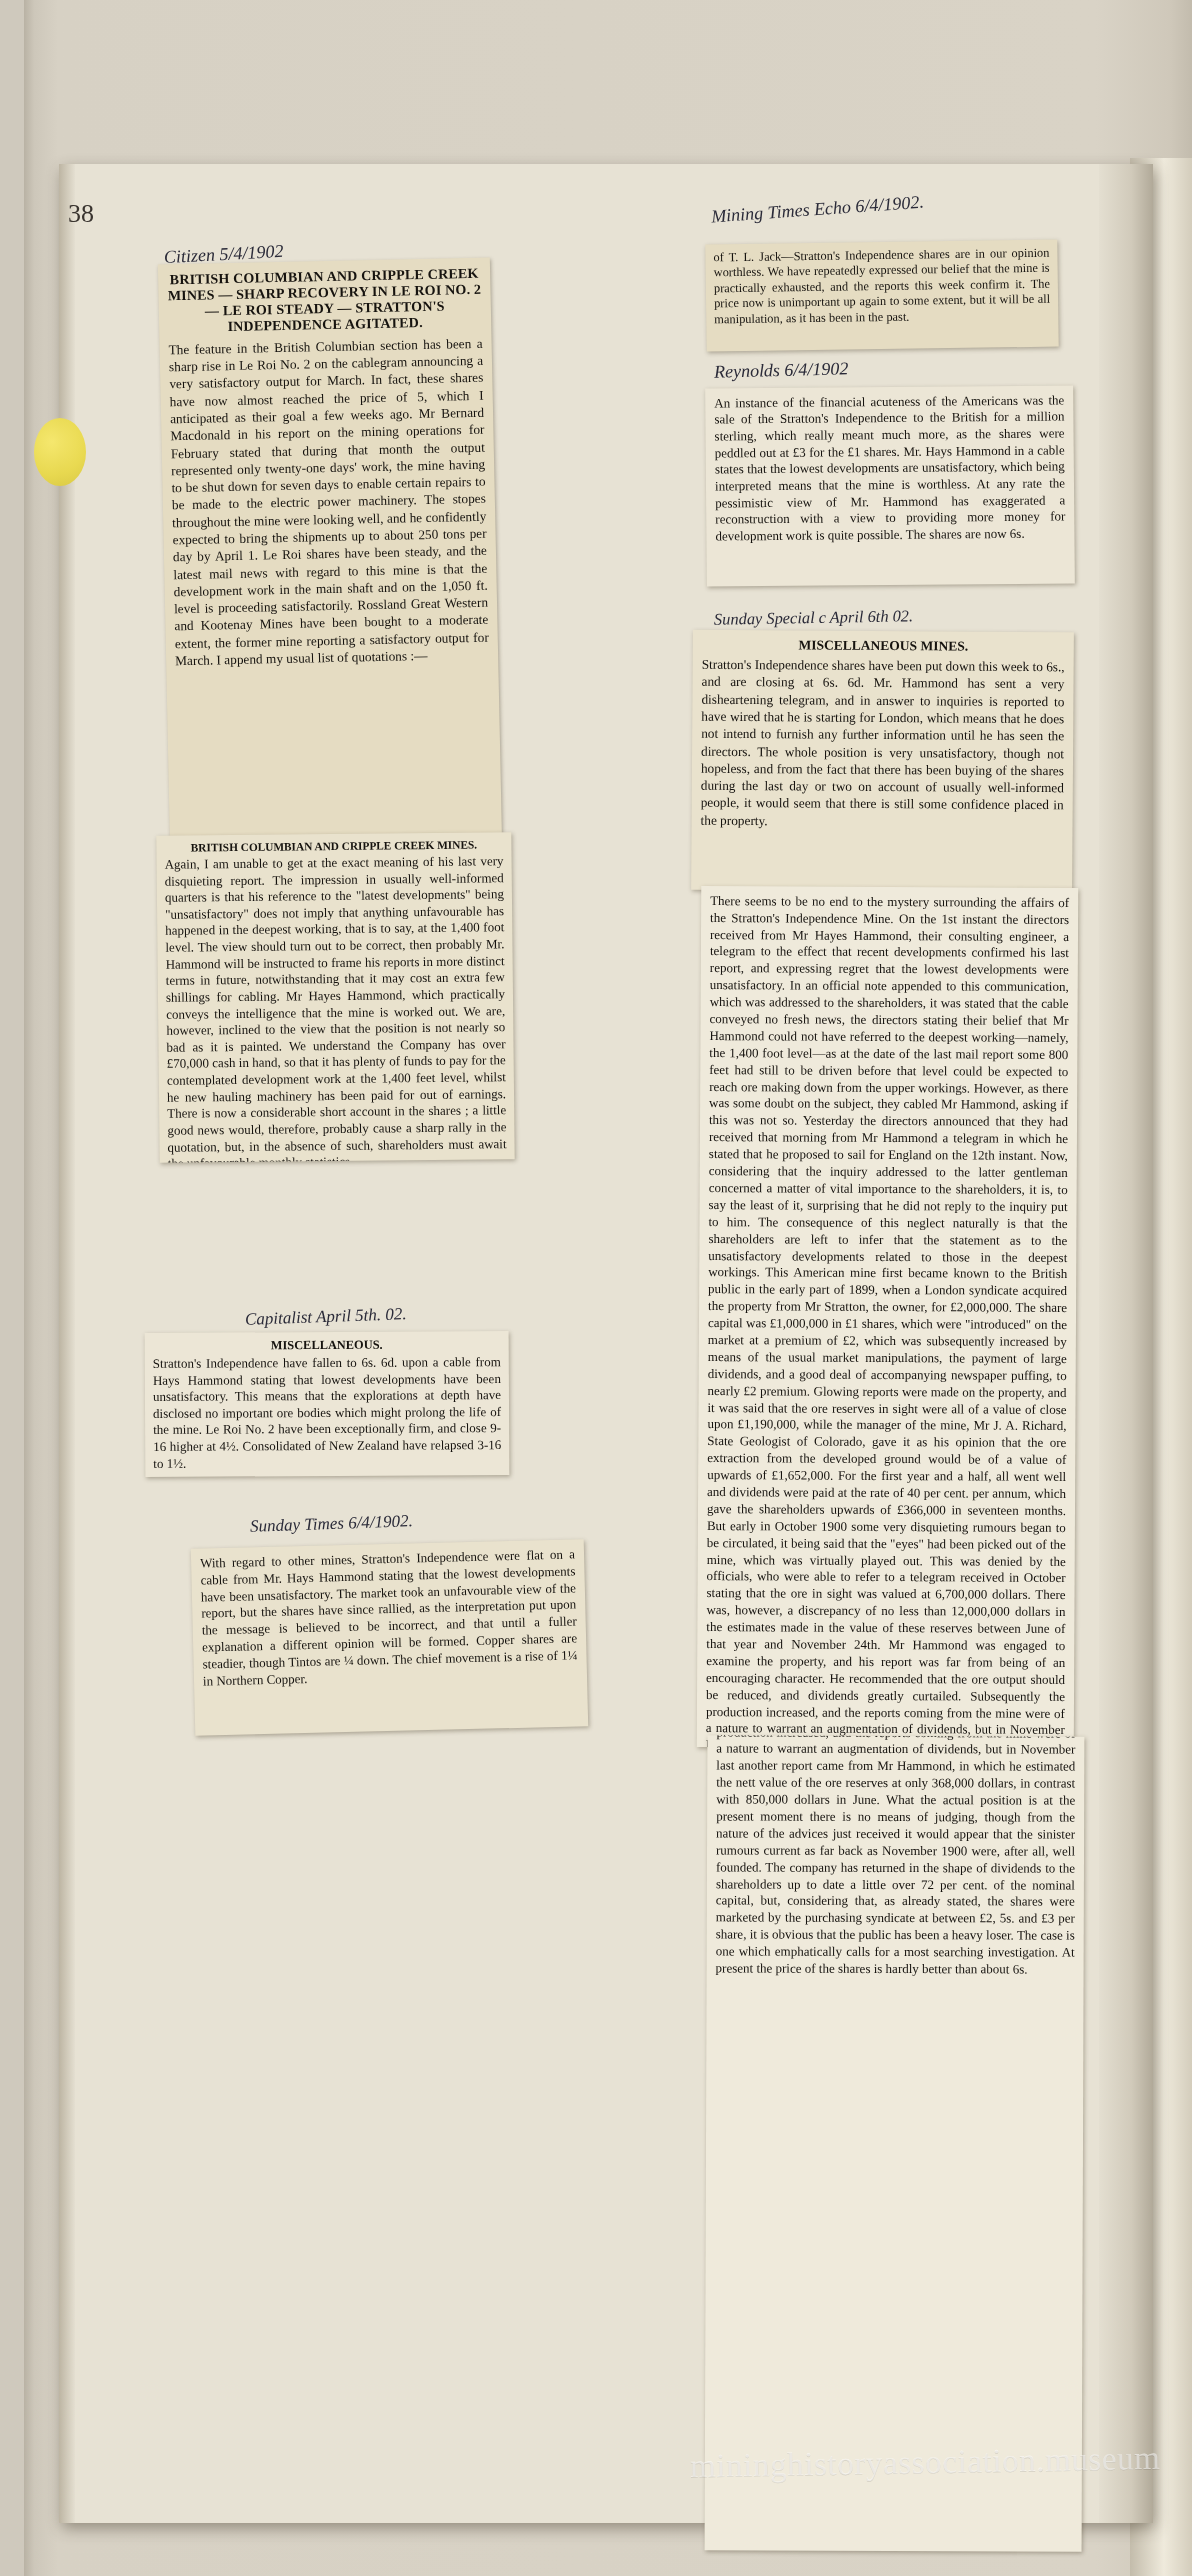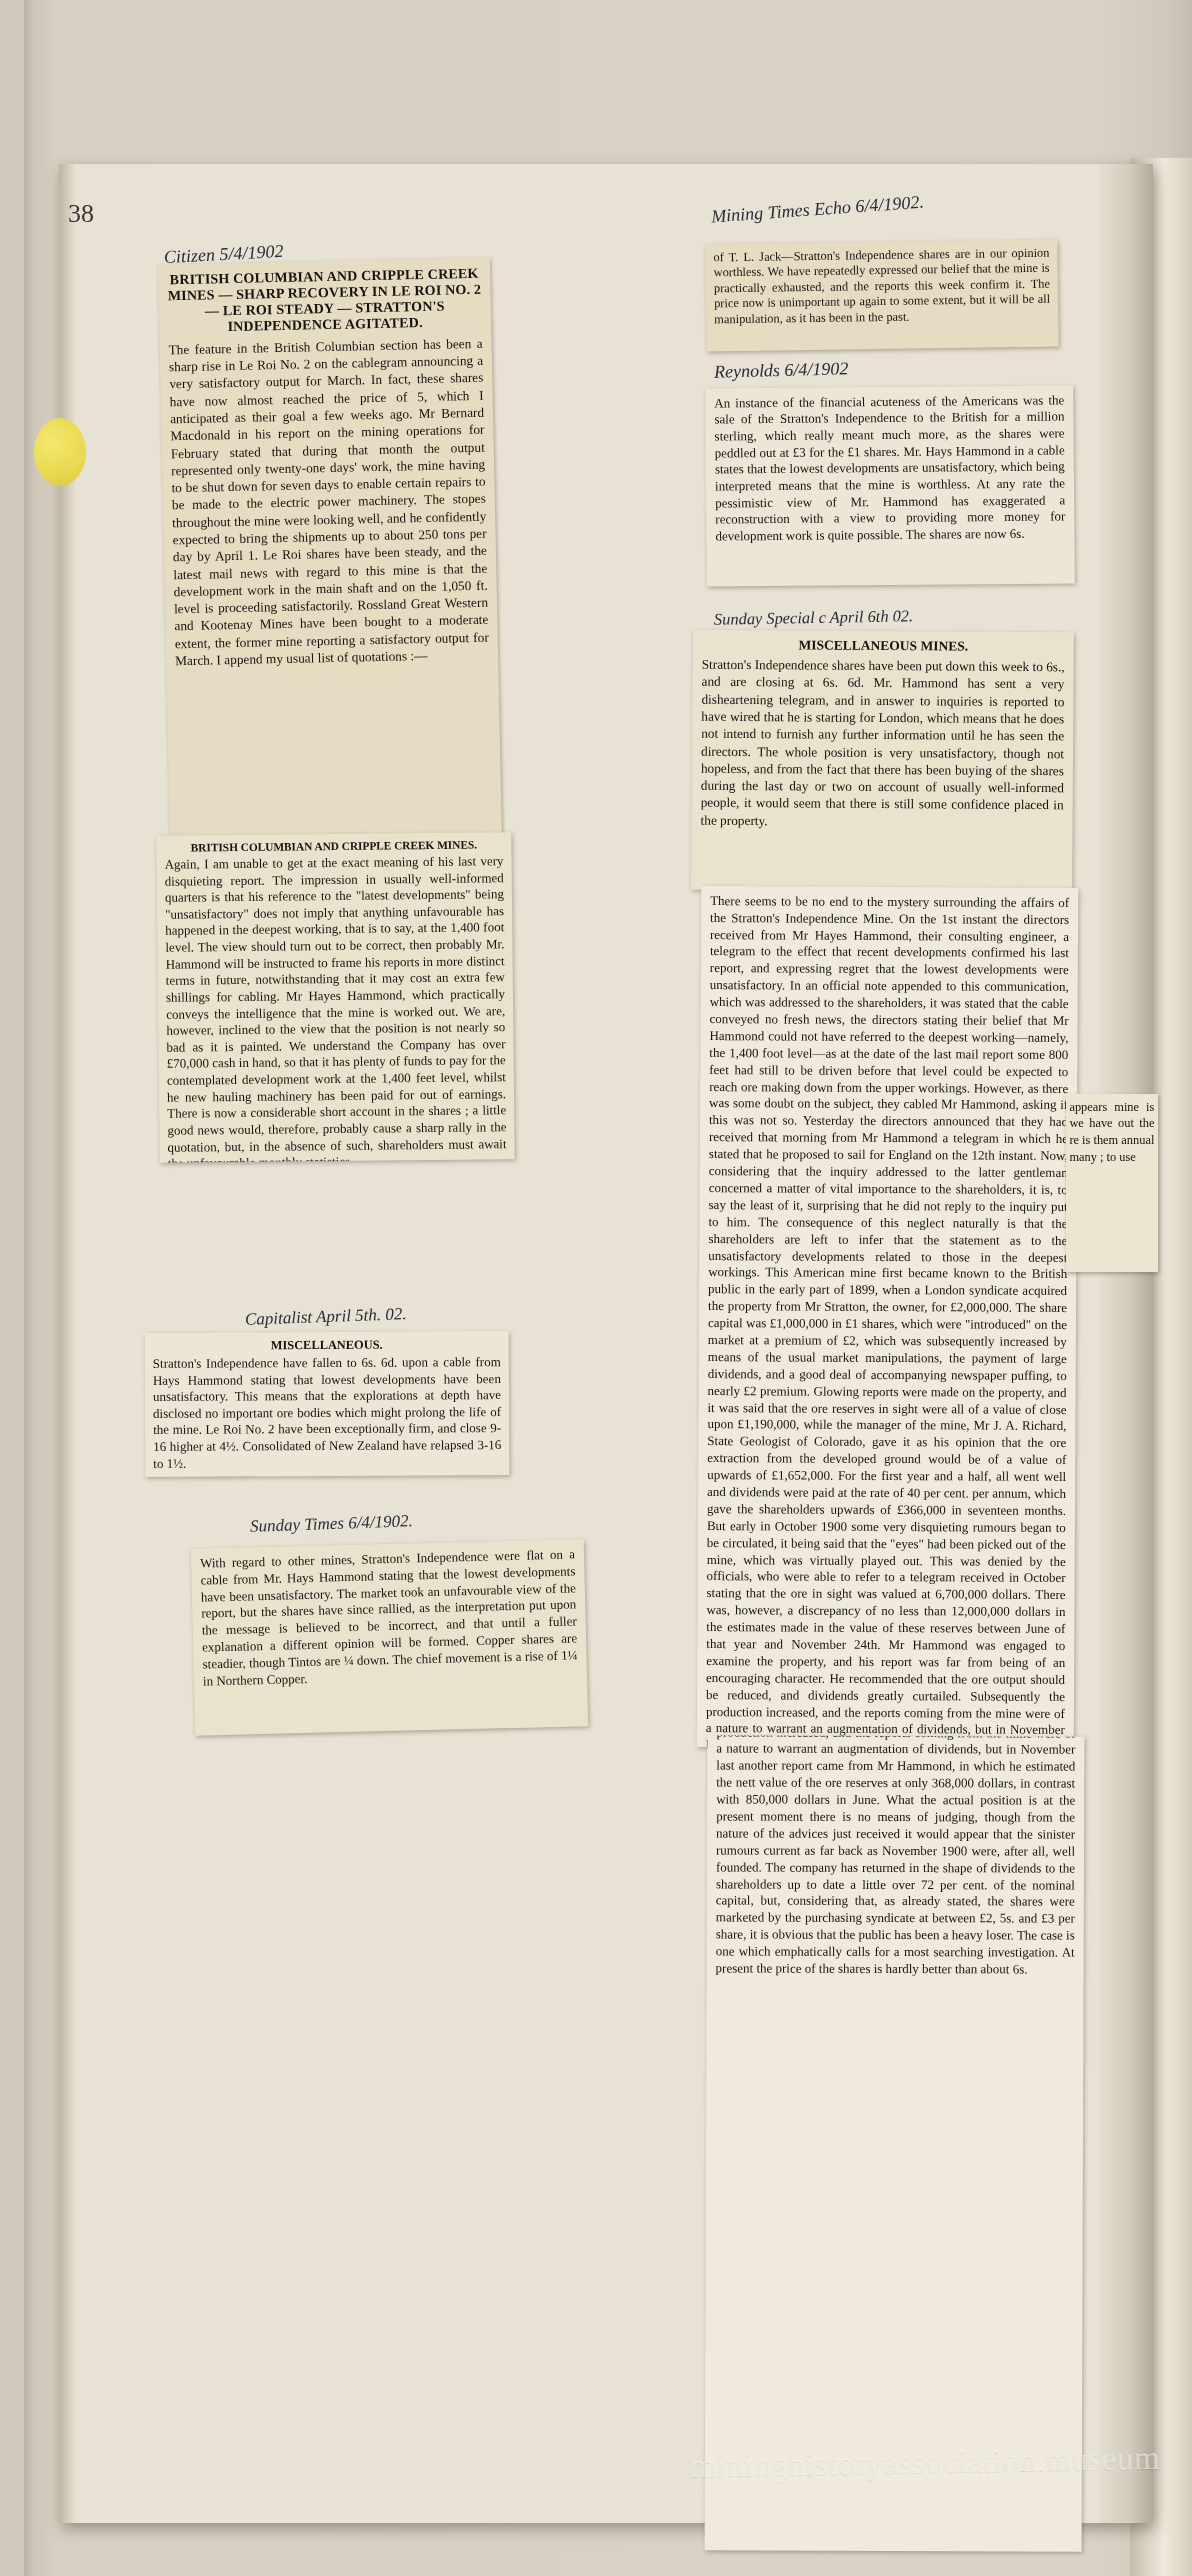--- a/index.html
+++ b/index.html
@@ -140,20 +140,17 @@
   </div>
 
   <div class="clip" style="left:675px;top:887px;width:359px;height:847px;padding:6.8px 9px;transform:rotate(0.3deg);">
     <p style="font-size:13px;line-height:1.3;">There seems to be no end to the mystery surrounding the affairs of the Stratton's Independence Mine. On the 1st instant the directors received from Mr Hayes Hammond, their consulting engineer, a telegram to the effect that recent developments confirmed his last report, and expressing regret that the lowest developments were unsatisfactory. In an official note appended to this communication, which was addressed to the shareholders, it was stated that the cable conveyed no fresh news, the directors stating their belief that Mr Hammond could not have referred to the deepest working—namely, the 1,400 foot level—as at the date of the last mail report some 800 feet had still to be driven before that level could be expected to reach ore making down from the upper workings. However, as there was some doubt on the subject, they cabled Mr Hammond, asking if this was not so. Yesterday the directors announced that they had received that morning from Mr Hammond a telegram in which he stated that he proposed to sail for England on the 12th instant. Now, considering that the inquiry addressed to the latter gentleman concerned a matter of vital importance to the shareholders, it is, to say the least of it, surprising that he did not reply to the inquiry put to him. The consequence of this neglect naturally is that the shareholders are left to infer that the statement as to the unsatisfactory developments related to those in the deepest workings. This American mine first became known to the British public in the early part of 1899, when a London syndicate acquired the property from Mr Stratton, the owner, for £2,000,000. The share capital was £1,000,000 in £1 shares, which were "introduced" on the market at a premium of £2, which was subsequently increased by means of the usual market manipulations, the payment of large dividends, and a good deal of accompanying newspaper puffing, to nearly £2 premium. Glowing reports were made on the property, and it was said that the ore reserves in sight were all of a value of close upon £1,190,000, while the manager of the mine, Mr J. A. Richard, State Geologist of Colorado, gave it as his opinion that the ore extraction from the developed ground would be of a value of upwards of £1,652,000. For the first year and a half, all went well and dividends were paid at the rate of 40 per cent. per annum, which gave the shareholders upwards of £366,000 in seventeen months. But early in October 1900 some very disquieting rumours began to be circulated, it being said that the "eyes" had been picked out of the mine, which was virtually played out. This was denied by the officials, who were able to refer to a telegram received in October stating that the ore in sight was valued at 6,700,000 dollars. There was, however, a discrepancy of no less than 12,000,000 dollars in the estimates made in the value of these reserves between June of that year and November 24th. Mr Hammond was engaged to examine the property, and his report was far from being of an encouraging character. He recommended that the ore output should be reduced, and dividends greatly curtailed. Subsequently the production increased, and the reports coming from the mine were of a nature to warrant an augmentation of dividends, but in November last another report came from Mr Hammond, in which he estimated the nett value of the ore reserves at only 368,000 dollars, in contrast with 850,000 dollars in June. What the actual position is at the present moment there is no means of judging, though from the nature of the advices just received it would appear that the sinister rumours current as far back as November 1900 were, after all, well founded. The company has returned in the shape of dividends to the shareholders up to date a little over 72 per cent. of the nominal capital, but, considering that, as already stated, the shares were marketed by the purchasing syndicate at between £2, 5s. and £3 per share, it is obvious that the public has been a heavy loser. The case is one which emphatically calls for a most searching investigation. At present the price of the shares is hardly better than about 6s.</p>
   </div>
 
   <div class="clip" style="left:682px;top:1736px;width:359px;height:801px;padding:6.8px 9px;transform:rotate(0.2deg);overflow:hidden;">
     <p style="font-size:13px;line-height:1.3;margin-top:-829px;">There seems to be no end to the mystery surrounding the affairs of the Stratton's Independence Mine. On the 1st instant the directors received from Mr Hayes Hammond, their consulting engineer, a telegram to the effect that recent developments confirmed his last report, and expressing regret that the lowest developments were unsatisfactory. In an official note appended to this communication, which was addressed to the shareholders, it was stated that the cable conveyed no fresh news, the directors stating their belief that Mr Hammond could not have referred to the deepest working—namely, the 1,400 foot level—as at the date of the last mail report some 800 feet had still to be driven before that level could be expected to reach ore making down from the upper workings. However, as there was some doubt on the subject, they cabled Mr Hammond, asking if this was not so. Yesterday the directors announced that they had received that morning from Mr Hammond a telegram in which he stated that he proposed to sail for England on the 12th instant. Now, considering that the inquiry addressed to the latter gentleman concerned a matter of vital importance to the shareholders, it is, to say the least of it, surprising that he did not reply to the inquiry put to him. The consequence of this neglect naturally is that the shareholders are left to infer that the statement as to the unsatisfactory developments related to those in the deepest workings. This American mine first became known to the British public in the early part of 1899, when a London syndicate acquired the property from Mr Stratton, the owner, for £2,000,000. The share capital was £1,000,000 in £1 shares, which were "introduced" on the market at a premium of £2, which was subsequently increased by means of the usual market manipulations, the payment of large dividends, and a good deal of accompanying newspaper puffing, to nearly £2 premium. Glowing reports were made on the property, and it was said that the ore reserves in sight were all of a value of close upon £1,190,000, while the manager of the mine, Mr J. A. Richard, State Geologist of Colorado, gave it as his opinion that the ore extraction from the developed ground would be of a value of upwards of £1,652,000. For the first year and a half, all went well and dividends were paid at the rate of 40 per cent. per annum, which gave the shareholders upwards of £366,000 in seventeen months. But early in October 1900 some very disquieting rumours began to be circulated, it being said that the "eyes" had been picked out of the mine, which was virtually played out. This was denied by the officials, who were able to refer to a telegram received in October stating that the ore in sight was valued at 6,700,000 dollars. There was, however, a discrepancy of no less than 12,000,000 dollars in the estimates made in the value of these reserves between June of that year and November 24th. Mr Hammond was engaged to examine the property, and his report was far from being of an encouraging character. He recommended that the ore output should be reduced, and dividends greatly curtailed. Subsequently the production increased, and the reports coming from the mine were of a nature to warrant an augmentation of dividends, but in November last another report came from Mr Hammond, in which he estimated the nett value of the ore reserves at only 368,000 dollars, in contrast with 850,000 dollars in June. What the actual position is at the present moment there is no means of judging, though from the nature of the advices just received it would appear that the sinister rumours current as far back as November 1900 were, after all, well founded. The company has returned in the shape of dividends to the shareholders up to date a little over 72 per cent. of the nominal capital, but, considering that, as already stated, the shares were marketed by the purchasing syndicate at between £2, 5s. and £3 per share, it is obvious that the public has been a heavy loser. The case is one which emphatically calls for a most searching investigation. At present the price of the shares is hardly better than about 6s.</p>
   </div>
 
-  <div class="clip" style="left:1042px;top:1094px;width:85px;height:169px;padding:4.5px 3.4px;background:#ece5d2;">
-    <p style="font-size:12.4px;line-height:1.35;">appears mine is we have out the re is them annual many ; to use</p>
-  </div>
 
   <div class="watermark">mininghistoryassociation.museum</div>
 
 </div>
 
 
 </body></html>

